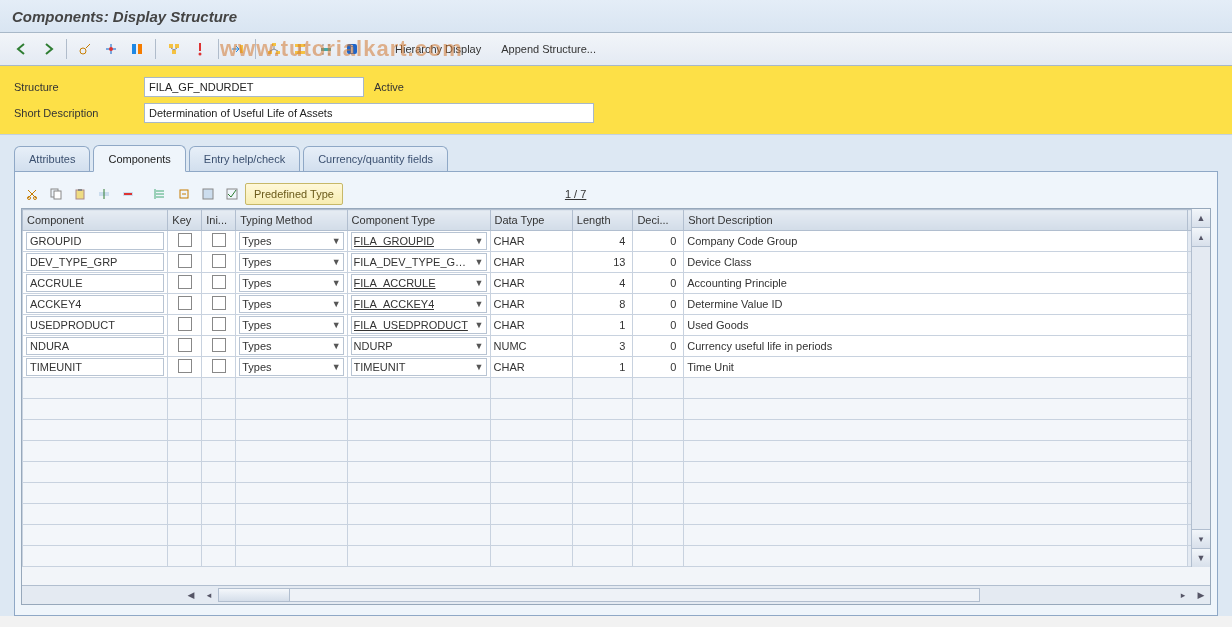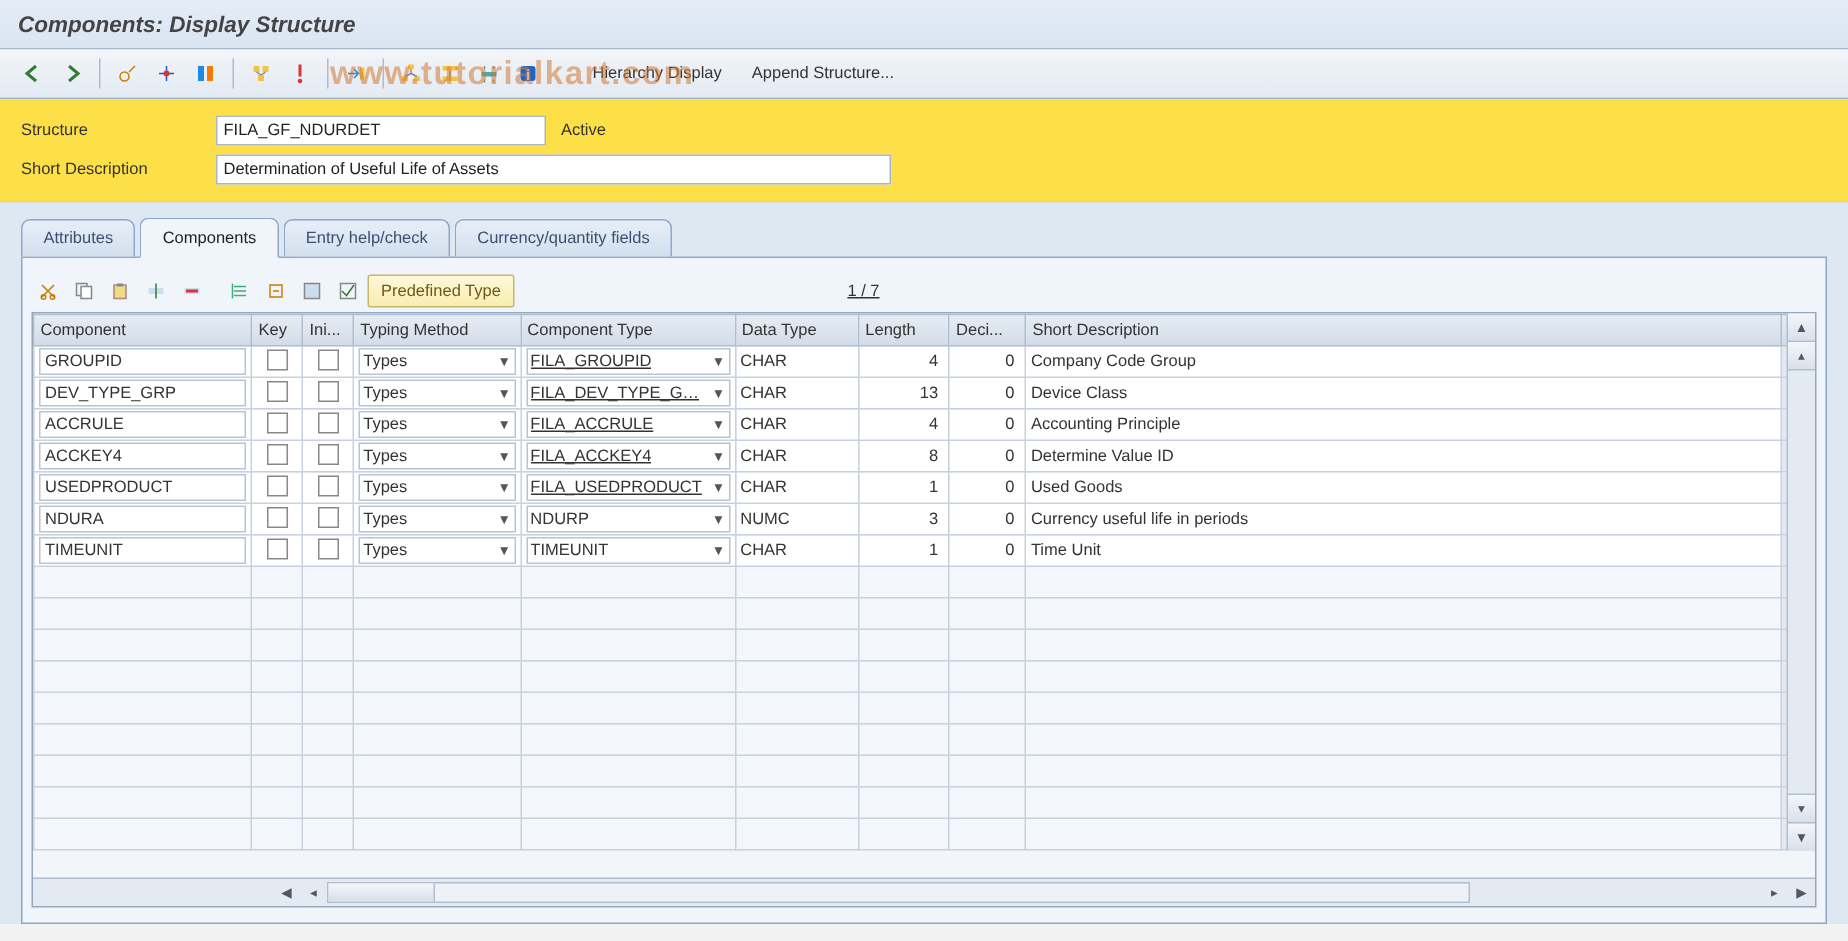--- a/index.html
+++ b/index.html
@@ -494,21 +494,21 @@
                 <td style="text-align:center;"><span class="checkbox"></span></td>
                 <td style="text-align:center;"><span class="checkbox"></span></td>
                 <td>
                   <div class="dd">
                     <span>Types</span>
                     <span class="chev">▼</span>
                   </div>
                 </td>
                 <td>
                   <div class="dd">
-                    <span class="link " style="text-decoration:underline;overflow:hidden;text-overflow:ellipsis;">FILA_DEV_TYPE_G…</span>
+                    <span class="link " style="overflow:hidden;text-overflow:ellipsis;">FILA_DEV_TYPE_G…</span>
                     <span class="chev">▼</span>
                   </div>
                 </td>
                 <td>CHAR</td>
                 <td>
                   <span class="num">13</span>
                 </td>
                 <td>
                   <span class="num">0</span>
                 </td>

